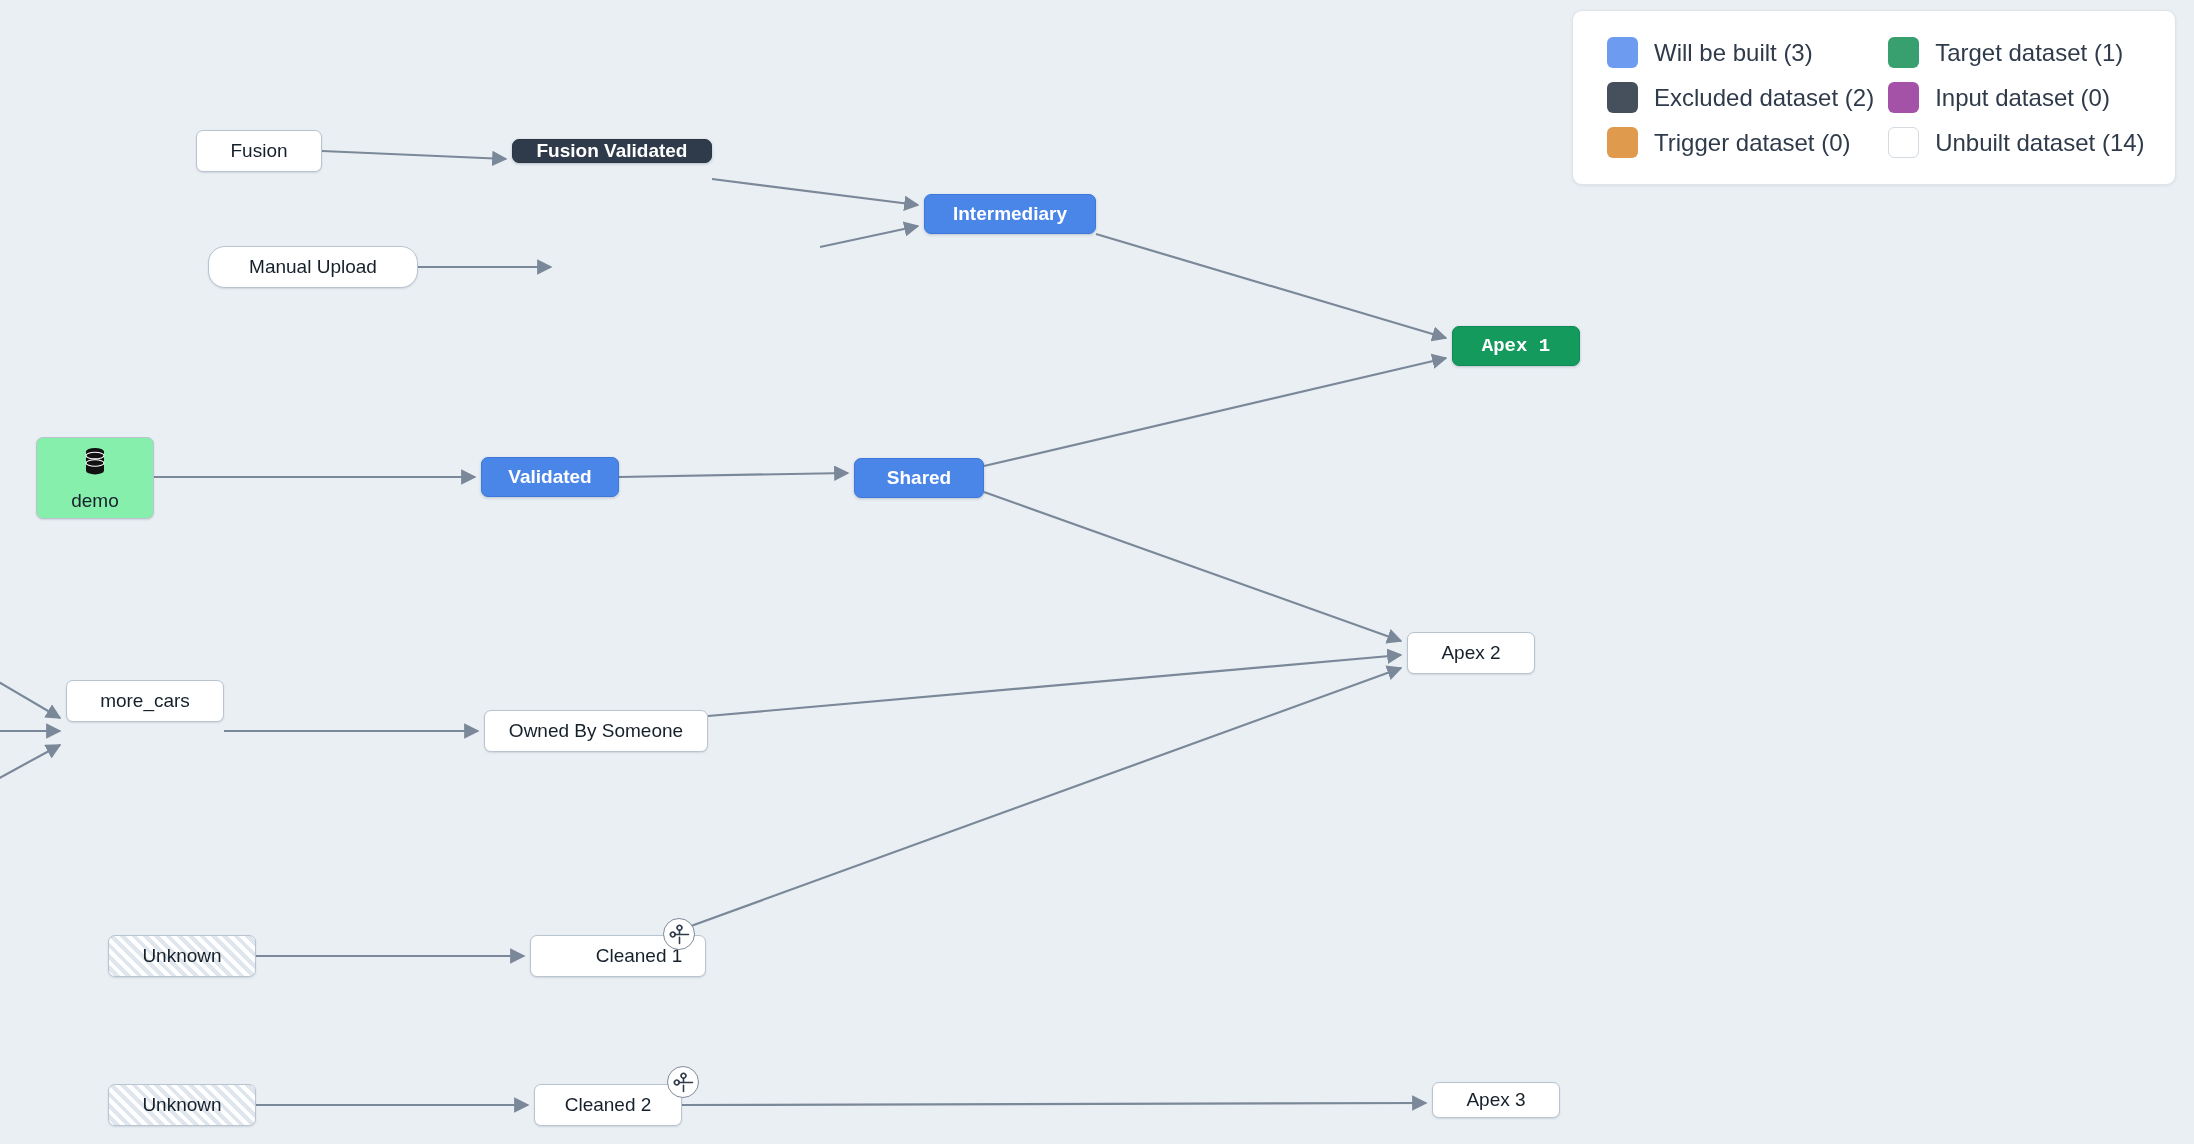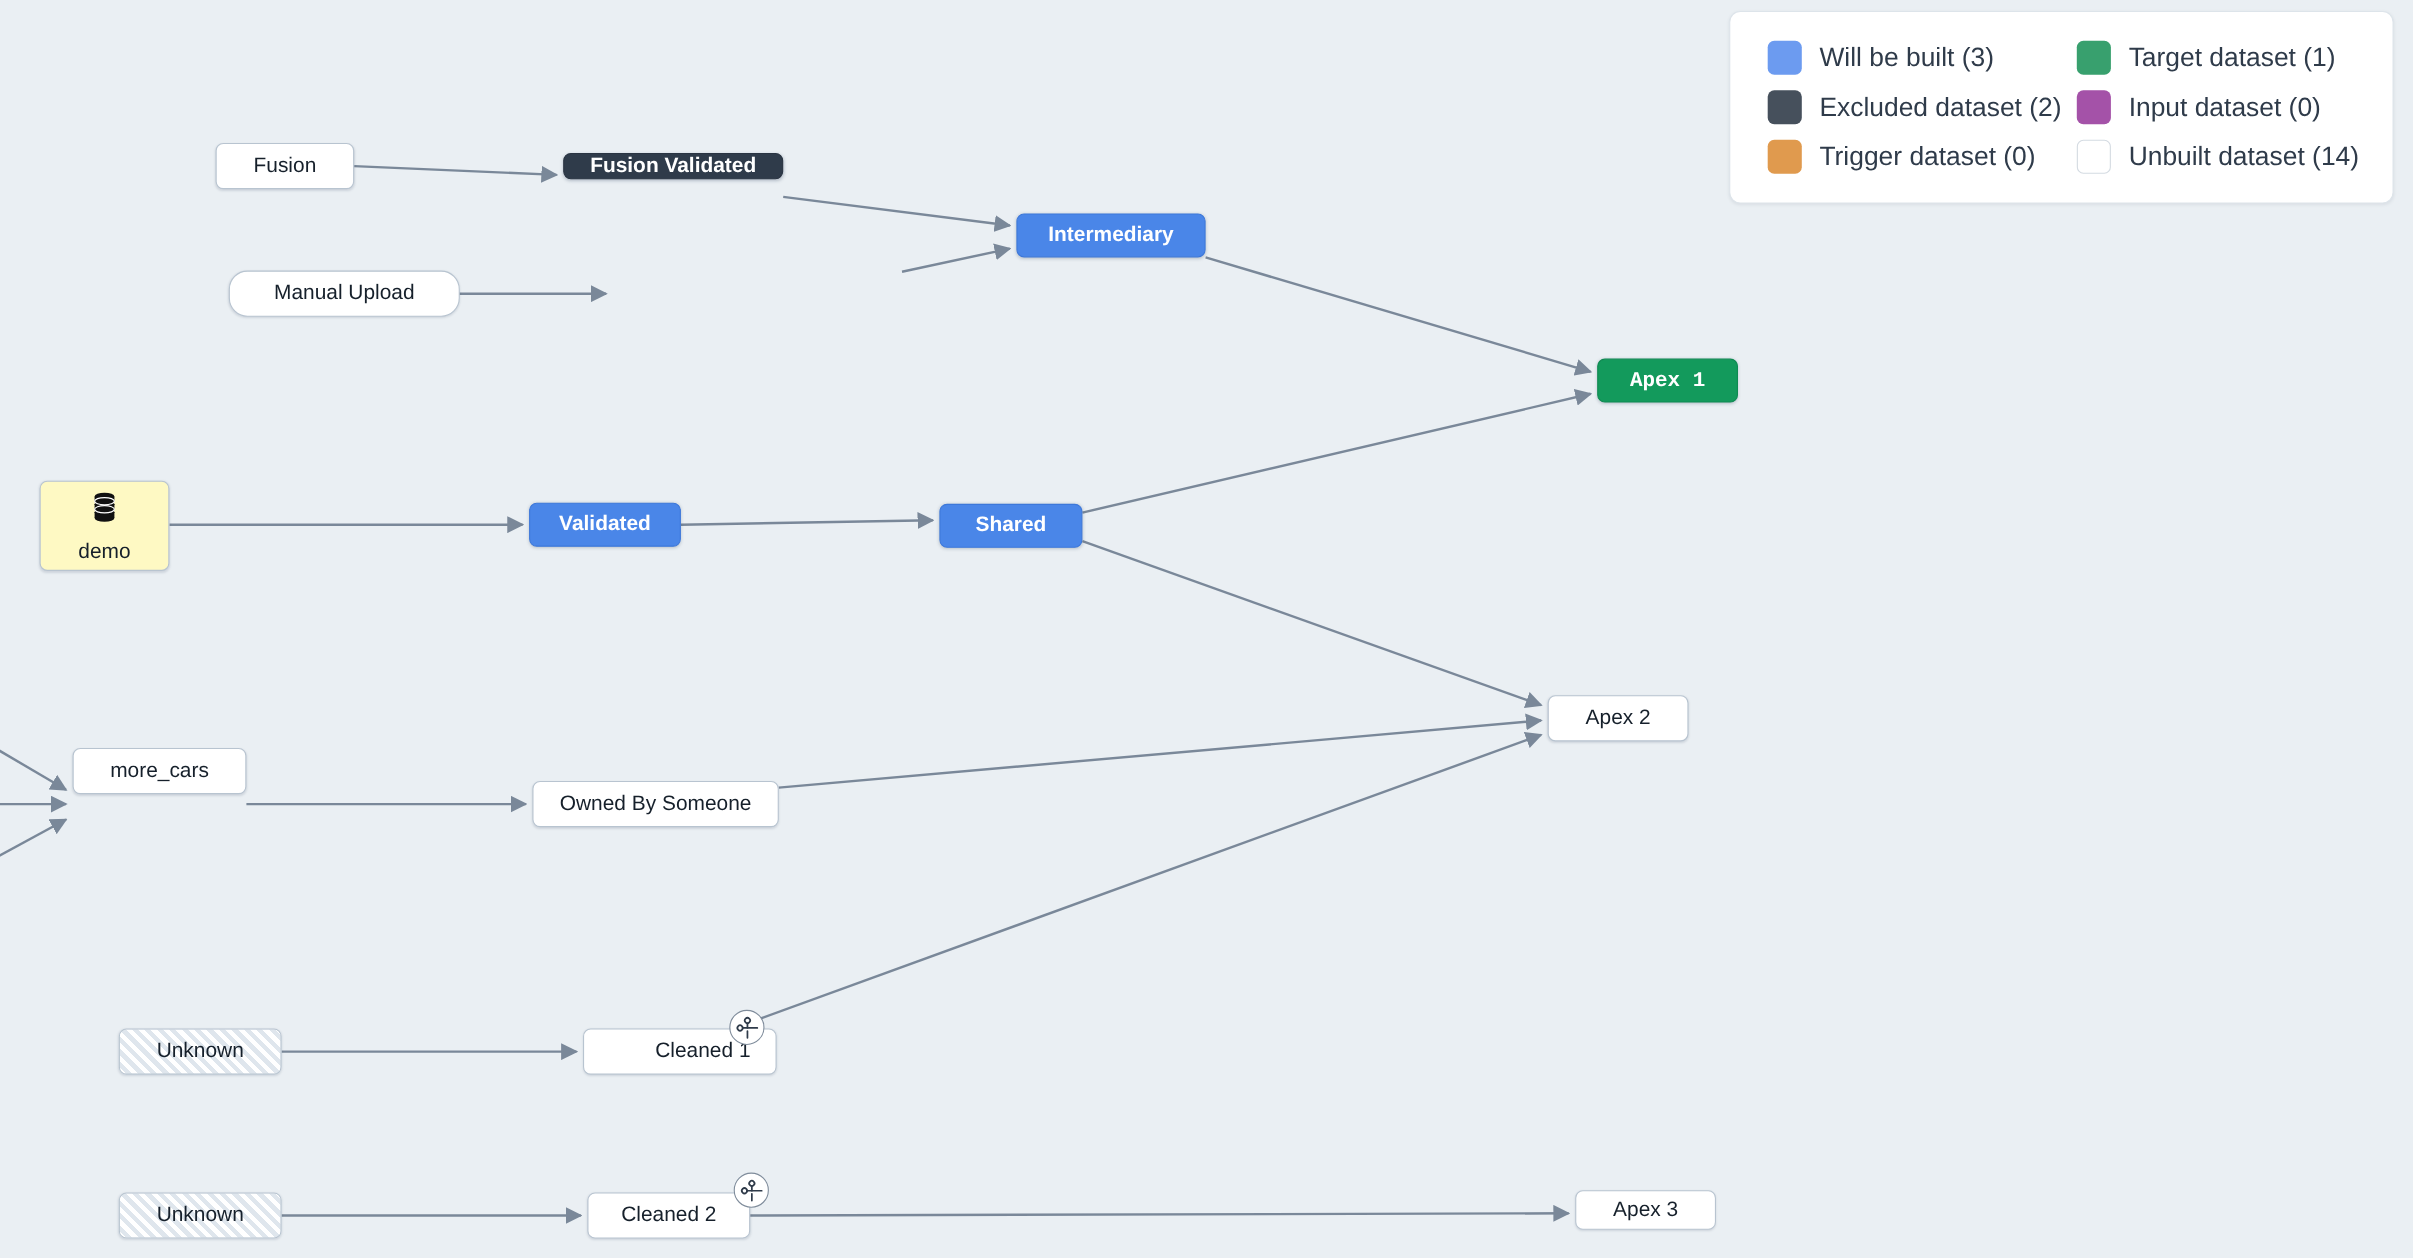--- a/index.html
+++ b/index.html
@@ -74,21 +74,21 @@
     border: 1.5px solid #b8c4d0;
     color: #16202b;
     box-shadow: 0 1px 2px rgba(20,40,70,.13);
   }
 
   
   .node.dbnode {
     flex-direction: column;
     justify-content: center;
     gap: 8px;
-    background: #fef9c3;
+    background: #86efac;
     border: 1.5px solid #b8c4d0;
     color: #16202b;
     box-shadow: 0 1px 2px rgba(20,40,70,.13);
   }
   .db-icon { display:block; }
   .db-label { font-size: 19px; }
 
   
   .cut-badge {
     position: absolute;

